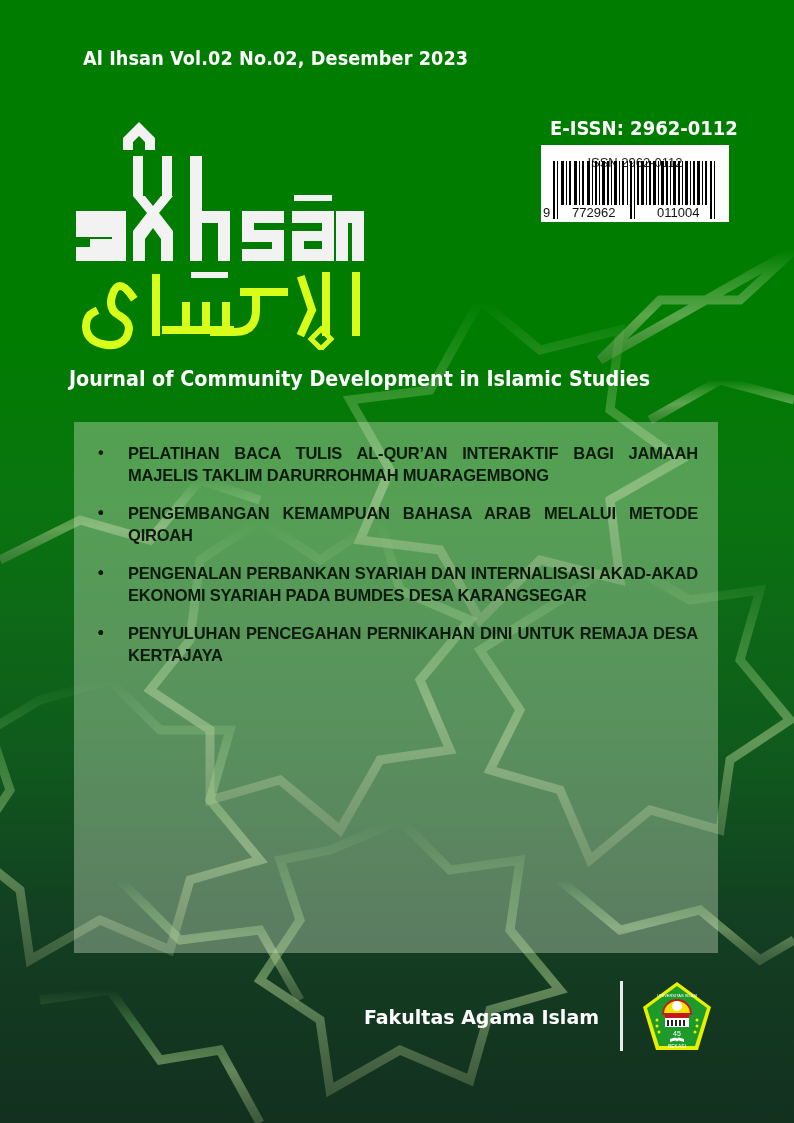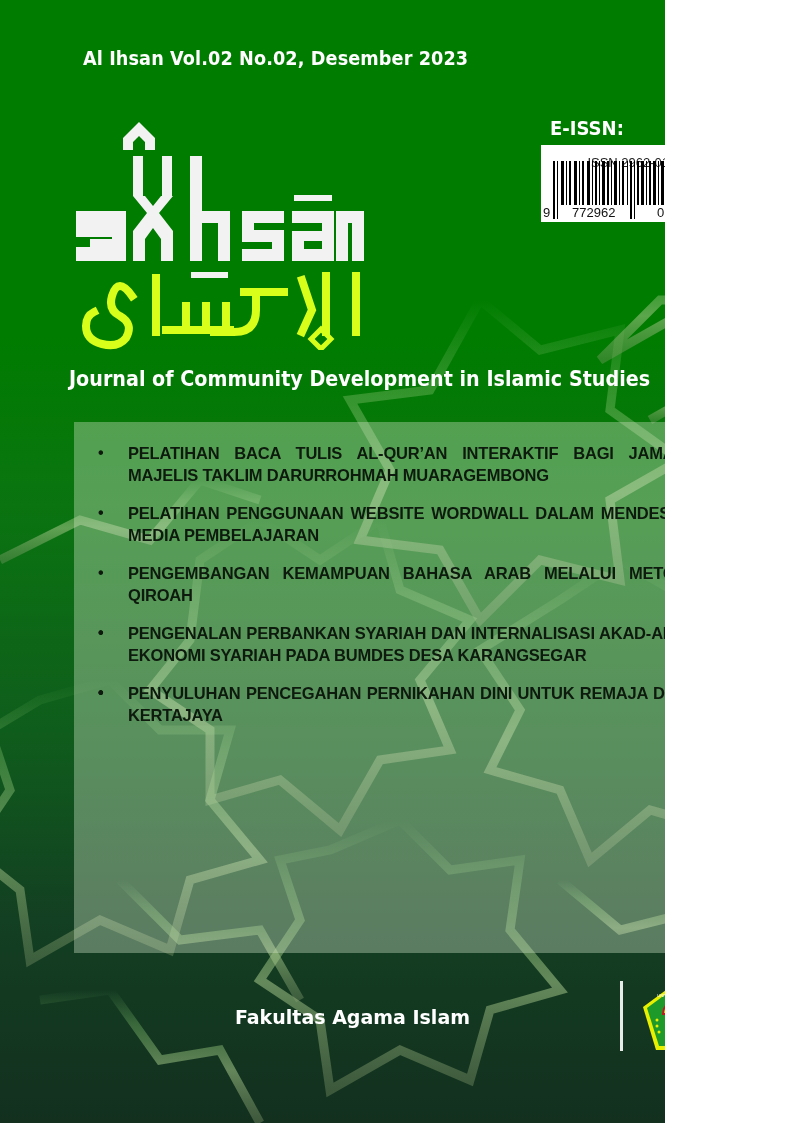--- a/index.html
+++ b/index.html
@@ -1,18 +1,18 @@
 <!DOCTYPE html>
 <html><head>
 <meta charset="utf-8">
 <style>
   html, body { margin: 0; padding: 0; }
   body { width: 794px; height: 1123px; overflow: hidden; font-family: "Liberation Sans", sans-serif; }
   .cover {
-    position: relative; width: 665px; height: 1123px; overflow: hidden;
+    position: relative; width: 794px; height: 1123px; overflow: hidden;
     background: linear-gradient(180deg, #007c00 0%, #007c00 30%, #0a7410 45%, #0f5d1c 65%, #133f22 82%, #13301f 100%);
   }
   .pattern { position: absolute; left: 0; top: 0; width: 794px; height: 1123px; }
   .issue-line {
     position: absolute; left: 83px; top: 47px;
     color: #ffffff; font-weight: bold; font-size: 19px; letter-spacing: 0.1px;
     font-family: "DejaVu Sans", sans-serif; transform: scaleX(0.93); transform-origin: left top;
   }
   .eissn {
     position: absolute; left: 550px; top: 116px; color: #ffffff;
@@ -185,21 +185,21 @@
       <path d="M56,26 q-14,-20 -20,0 q-4,14 8,20 q14,8 6,22 q-8,10 -24,6 q-16,-4 -16,-18 q0,-10 8,-14"></path>
     </g>
     <rect x="238" y="62" width="14" height="14" transform="rotate(45 245 69)" fill="none" stroke="#d8ff1a" stroke-width="5"></rect>
   </svg>
 
   <div class="journal-title">Journal of Community Development in Islamic  Studies</div>
 
   <div class="articles-box">
     <ul class="articles">
       <li class="article"><span class="bullet">•</span><span>PELATIHAN BACA TULIS AL-QUR’AN INTERAKTIF BAGI JAMAAH MAJELIS TAKLIM DARURROHMAH MUARAGEMBONG</span></li>
-      <li class="article"><span class="bullet">•</span><span>PELATIHAN PENGGUNAAN WEBSITE WORDWALL DALAM MENDESAIN MEDIA PEMBELAJARAN</span></li>
+      <li class="article"><span class="bullet">•</span></li>
       <li class="article"><span class="bullet">•</span><span>PENGEMBANGAN KEMAMPUAN BAHASA ARAB MELALUI METODE QIROAH</span></li>
       <li class="article"><span class="bullet">•</span></li>
       <li class="article"><span class="bullet">•</span><span>PENGENALAN PERBANKAN SYARIAH DAN INTERNALISASI AKAD-AKAD EKONOMI SYARIAH PADA BUMDES DESA KARANGSEGAR</span></li>
       <li class="article"><span class="bullet">•</span></li>
       <li class="article"><span class="bullet">•</span></li>
       <li class="article"><span class="bullet">•</span><span>PENYULUHAN PENCEGAHAN PERNIKAHAN DINI UNTUK REMAJA DESA KERTAJAYA</span></li>
     </ul>
   </div>
 
   <div class="footer-text">

